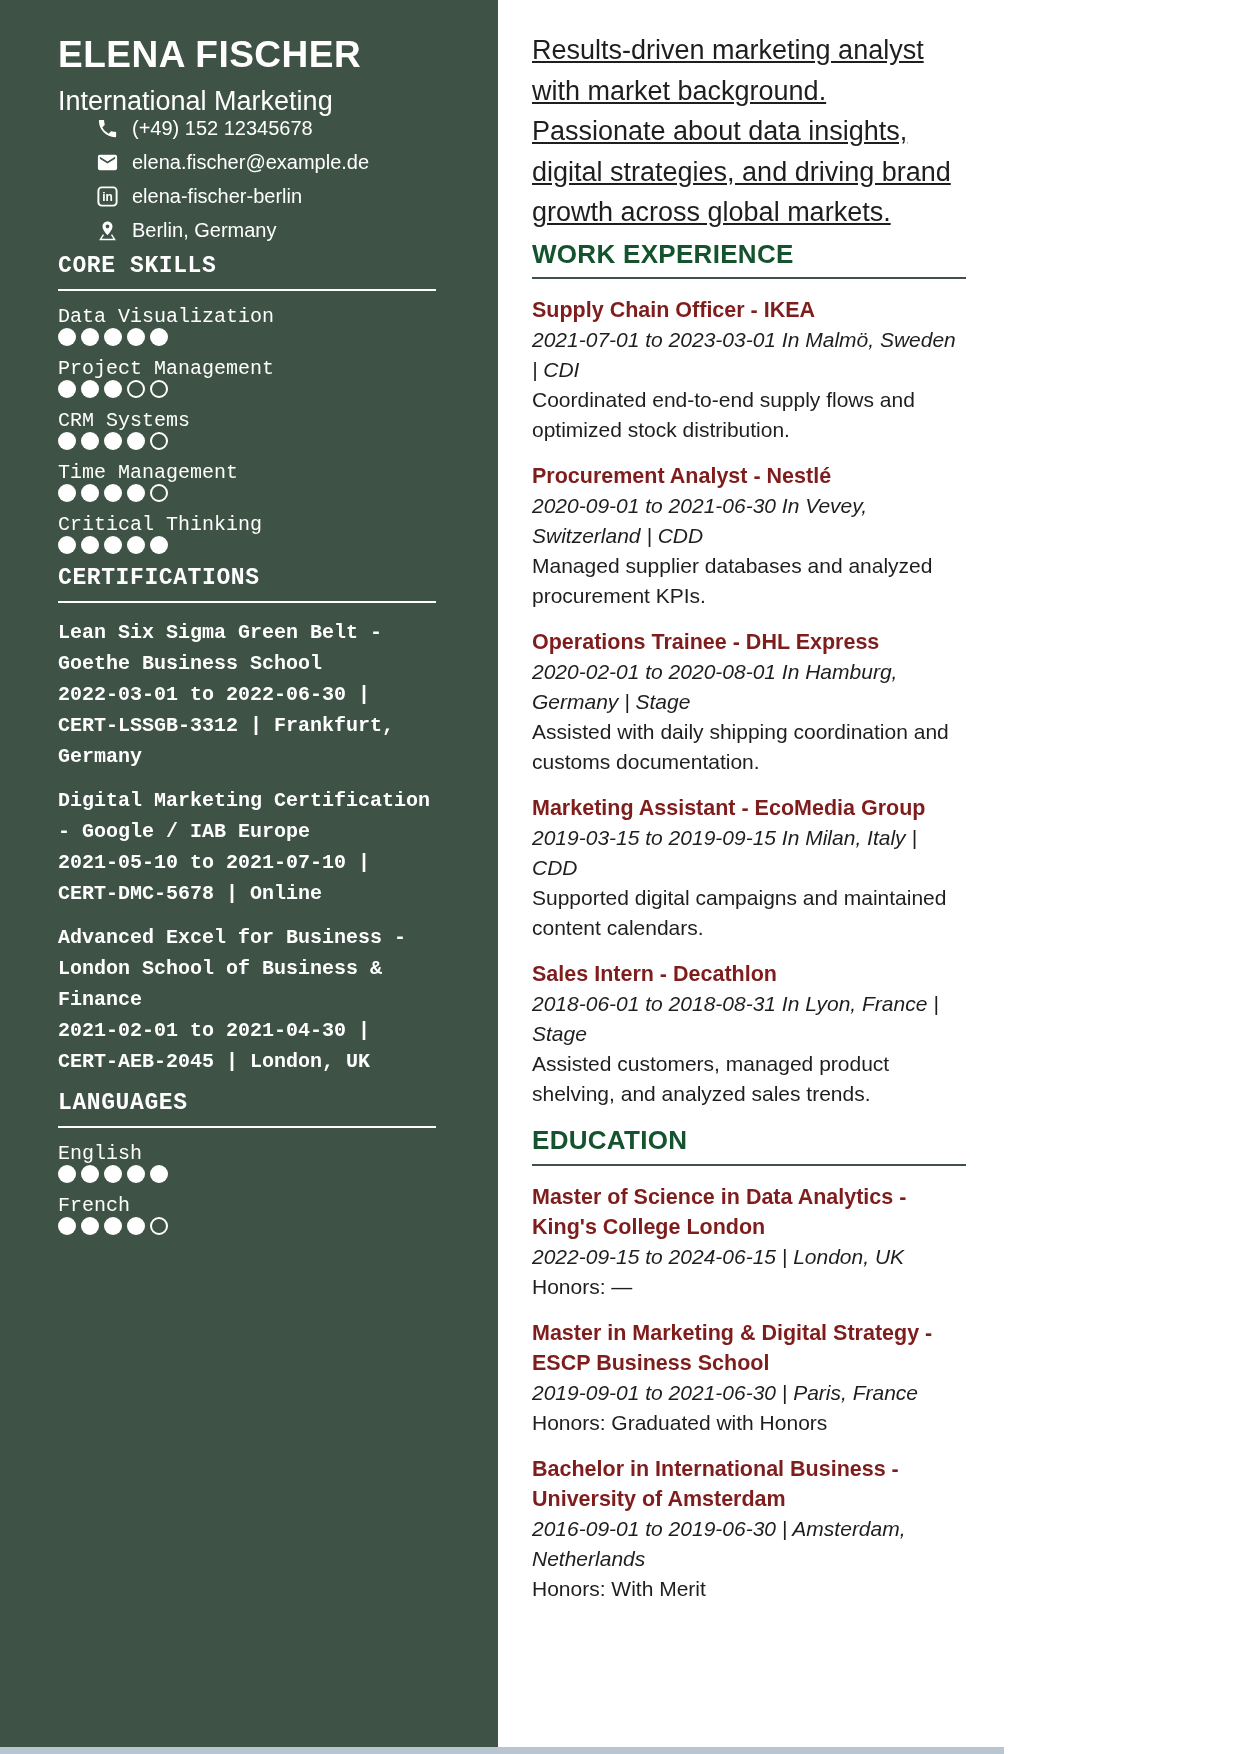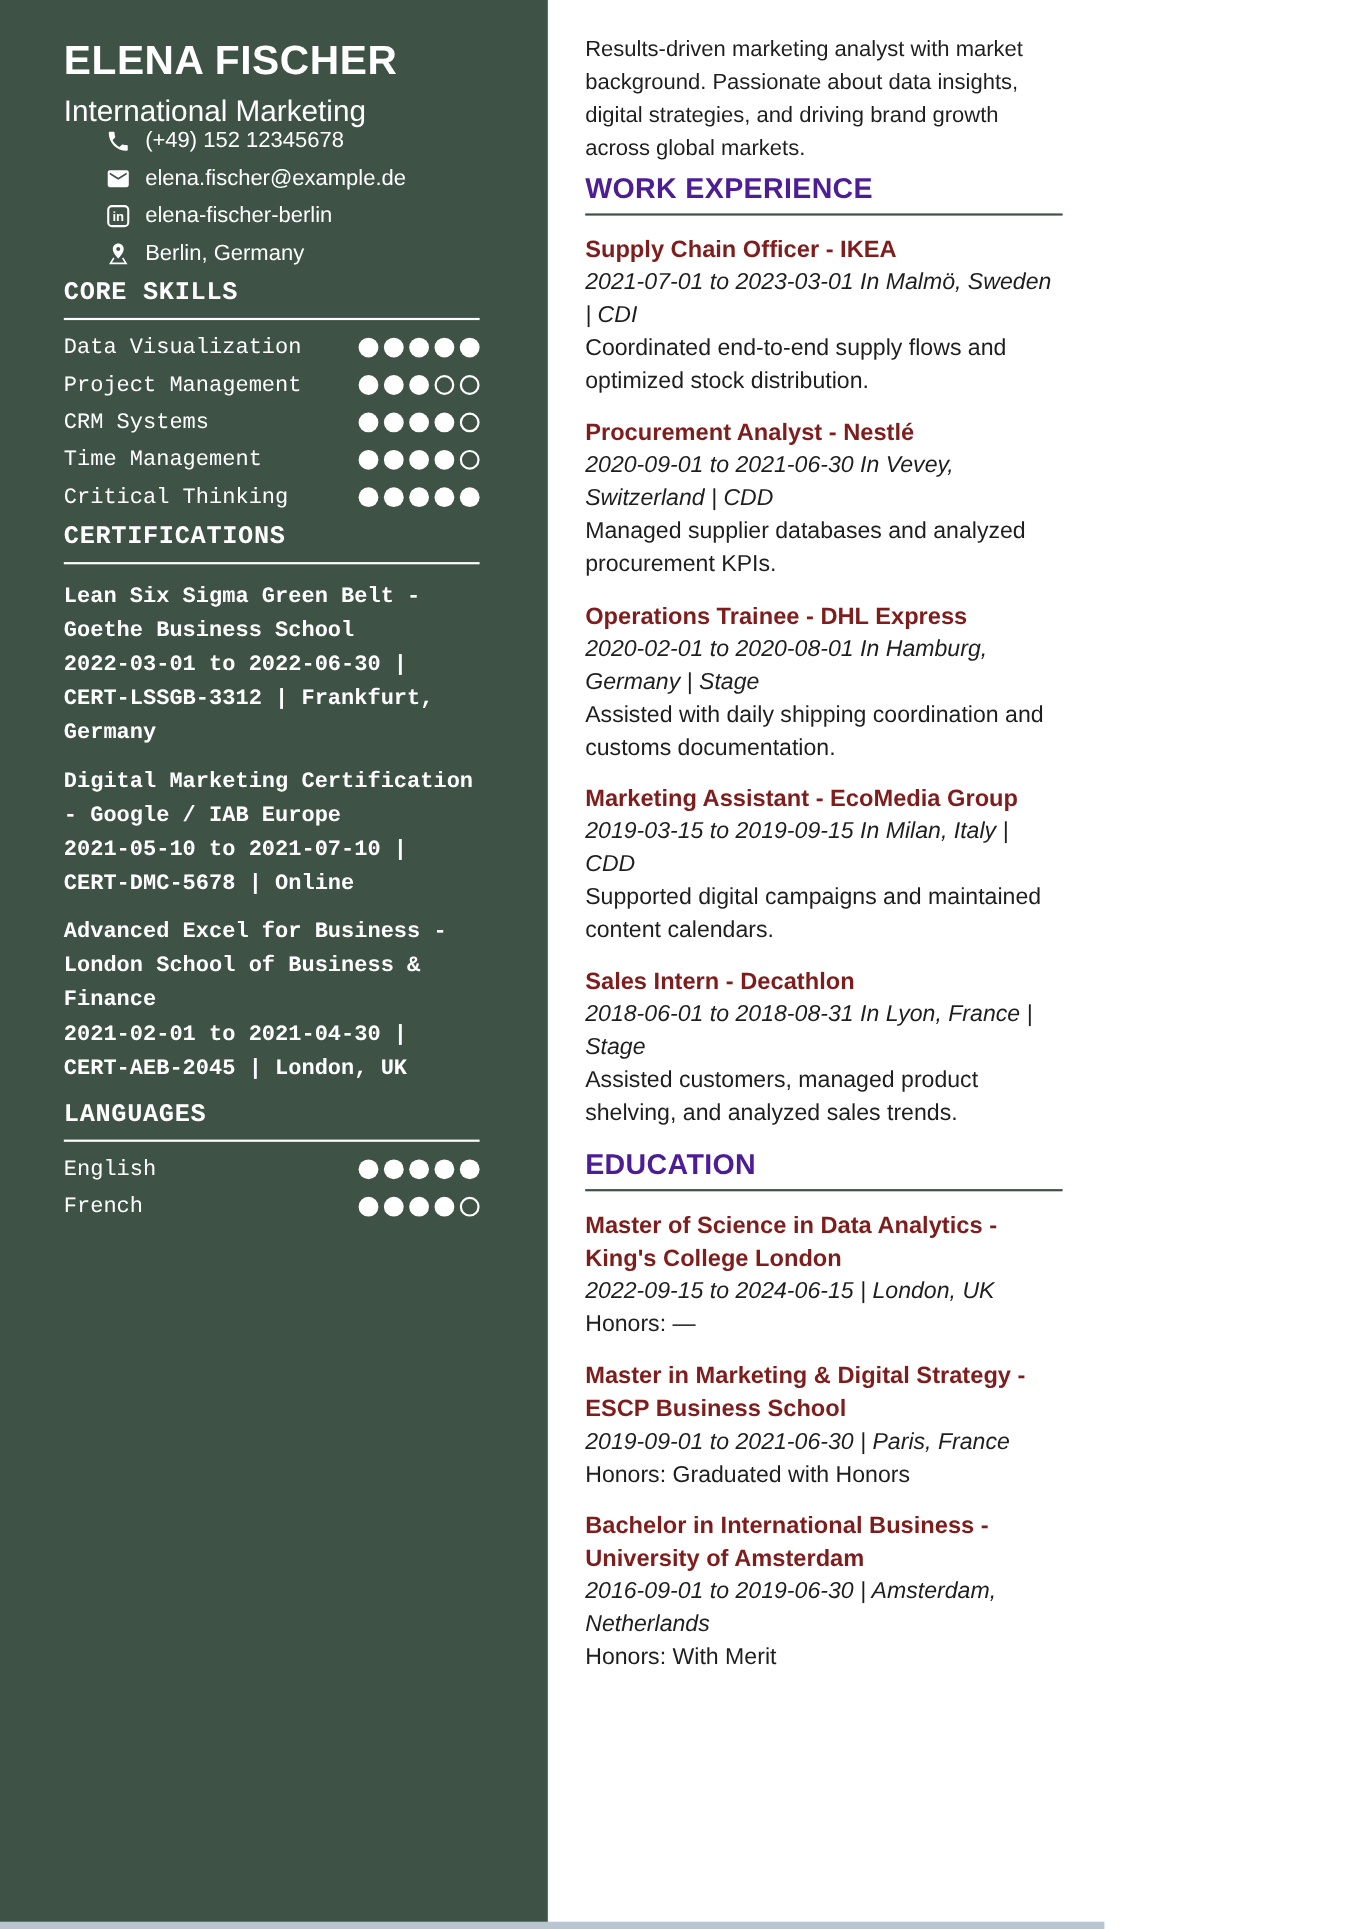--- a/index.html
+++ b/index.html
@@ -30,39 +30,39 @@
   .contact-row .cicon { width: 23px; height: 23px; margin-right: 13px; flex: 0 0 auto; display: inline-flex; margin-left: 38px; }
   .contact-row .cicon svg { width: 23px; height: 23px; }
 
   .side-section { margin-top: 4px; font-family: Liberation Mono, monospace; }
   .side-heading {
     font-size: 23px; font-weight: bold; letter-spacing: 0.6px;
     margin-bottom: 10px;
   }
   .side-rule { border: 0; border-top: 2.5px solid #ffffff; margin-bottom: 14px; }
 
-  .rate-row { display: flex; justify-content: space-between; align-items: center; margin-bottom: 11px; font-size: 20px; }
+  .rate-row { display: flex; justify-content: space-between; align-items: flex-start; margin-bottom: 11px; font-size: 20px; flex-direction: column; }
   .dots { display: inline-flex; gap: 5px; }
   .dot { width: 18px; height: 18px; border-radius: 50%; }
   .dot.filled { background: #ffffff; }
   .dot.empty { border: 2.5px solid #ffffff; }
 
   .cert-item { font-size: 20px; font-weight: bold; line-height: 1.55; margin-bottom: 13px; }
 
   .interest-item { font-size: 20px; line-height: 1.55; margin-bottom: 14px; }
 
   
   .main {
     flex: 1 1 auto;
     padding: 30px 38px 0 34px;
   }
-  .summary { font-size: 20px; line-height: 1.5; margin-bottom: 0; }
+  .summary { font-size: 27px; line-height: 1.5; margin-bottom: 0; text-decoration: underline; }
 
   .main-heading {
-    font-size: 26px; font-weight: bold; color: #4c1d95;
+    font-size: 26px; font-weight: bold; color: #14532d;
     letter-spacing: 0.3px; line-height: 1.2; margin-bottom: 7px;
   }
   .main-rule { border: 0; border-top: 2.5px solid var(--rule-accent, #3E5246); margin-bottom: 16px; }
 
   .job, .edu { margin-bottom: 16px; font-size: 21px; line-height: 1.43; }
   .entry-title { font-size: 21.5px; font-weight: bold; color: #7f1d1d; line-height: 1.4; }
   .entry-dates { font-style: italic; }
   .main-section { margin-top: 6px; }
 
   .bottom-strip {

